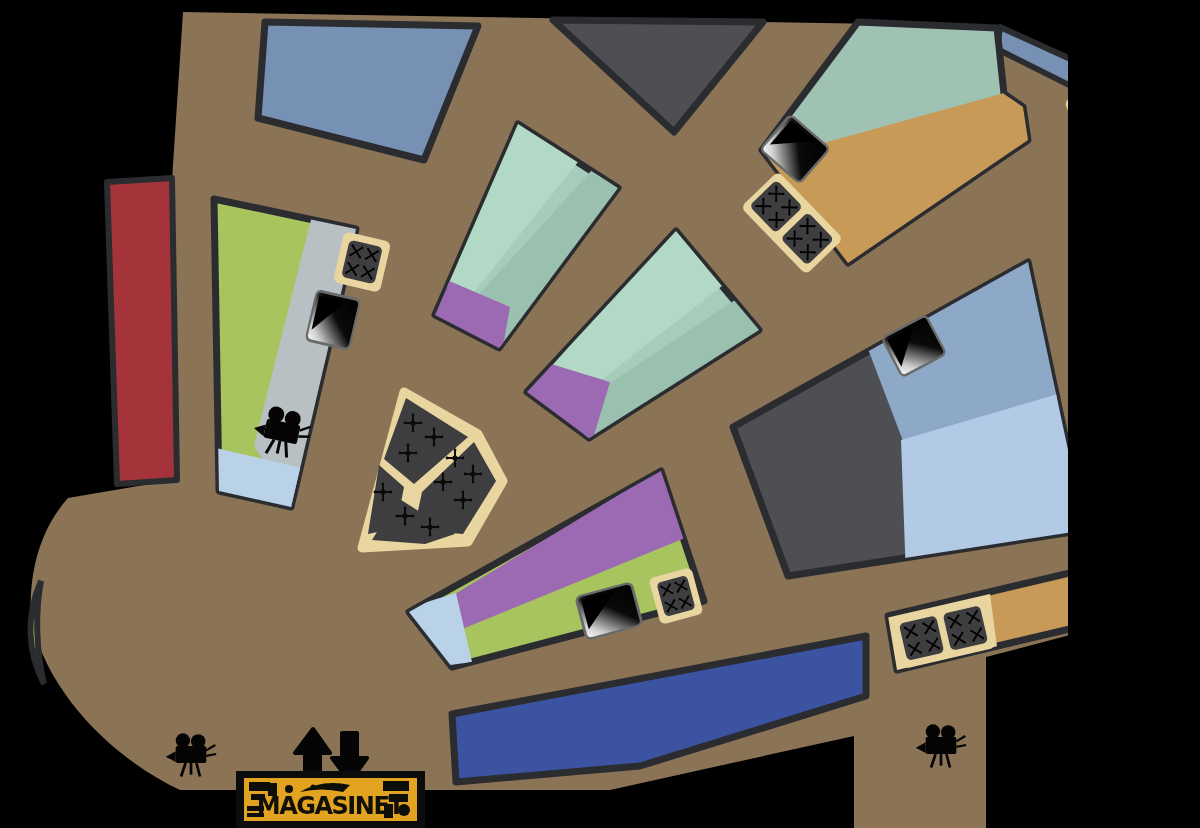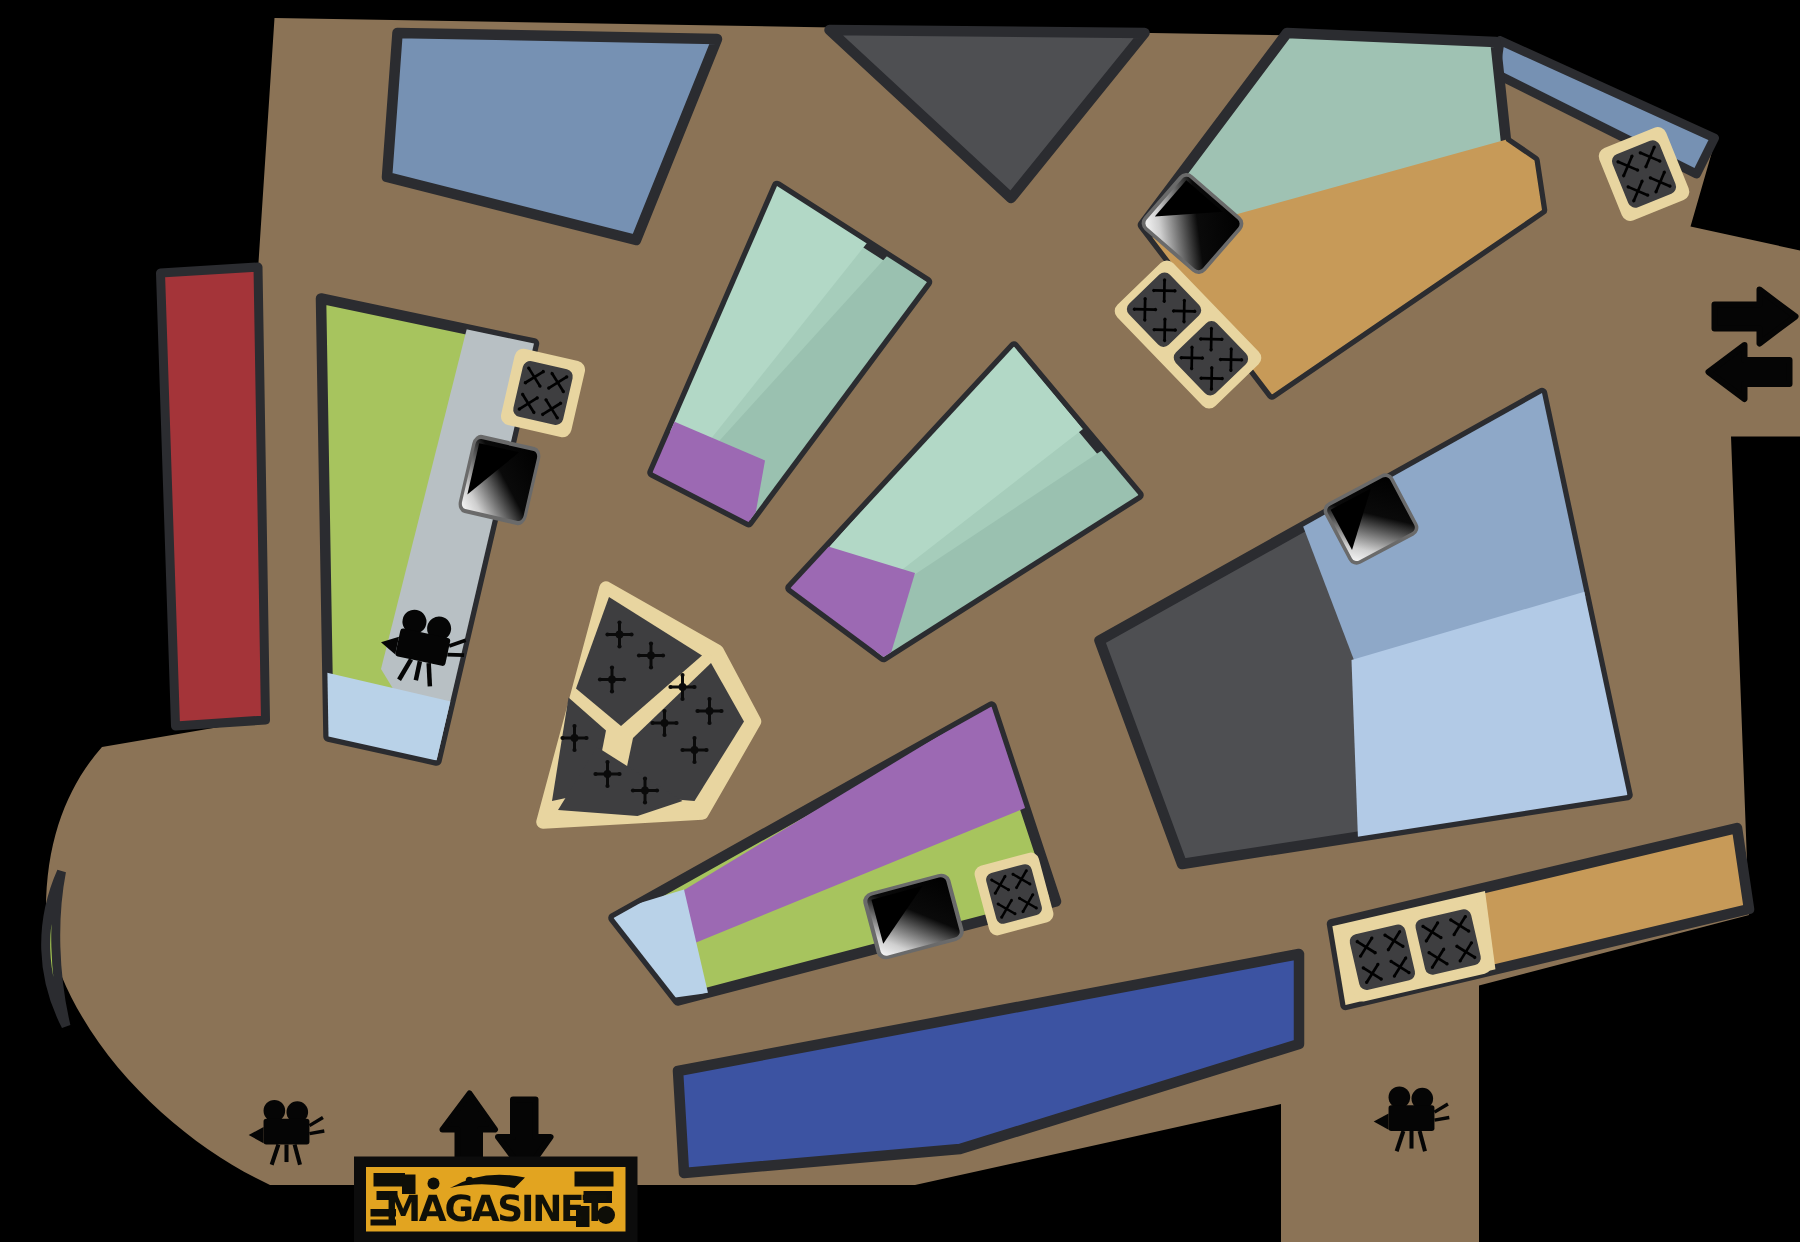--- a/index.html
+++ b/index.html
@@ -1,16 +1,16 @@
 <!DOCTYPE html>
 <html style="--c-background: #000000; --c-walkway: #8b7356; --c-outline: #2b2c30; --c-bluegray: #7691b3; --c-darkroom: #4e4f52; --c-teal: #9fc2b3; --c-tan: #c79a58; --c-red: #a43439; --c-green: #a7c45e; --c-gray: #b8c0c4; --c-lightblue: #b9d2e8; --c-mint: #a6cdbb; --c-mint_light: #b2d8c6; --c-mint_dark: #9ac1b0; --c-purple: #9c69b3; --c-navy: #3c53a2; --c-rightblue_top: #8ea8c8; --c-rightblue_bottom: #b2cae6; --c-gold: #e8d5a0; --c-fandark: #3e3e40; --c-slivergreen: #a6ca52; --c-iconblack: #050505; --c-logo_yellow: #e2a420; --c-logo_frame: #0c0c0c;"><head>
 <meta charset="utf-8">
 <style>
   html,body{margin:0;padding:0;background:#000;}
-  .stage{position:relative;width:1200px;height:828px;background:var(--c-background,#000);overflow:hidden;
+  .stage{position:relative;width:1068px;height:828px;background:var(--c-background,#000);overflow:hidden;
          font-family:"DejaVu Sans","Liberation Sans",sans-serif;}
   svg{display:block}
   
   .c-walk   {fill:var(--c-walkway)}
   .room     {stroke:var(--c-outline);stroke-width:7;stroke-linejoin:round}
   .thin     {stroke:var(--c-outline);stroke-width:6;stroke-linejoin:round}
   .f-bluegray{fill:var(--c-bluegray)}
   .f-darkroom{fill:var(--c-darkroom)}
   .f-teal   {fill:var(--c-teal)}
   .f-tan    {fill:var(--c-tan)}

